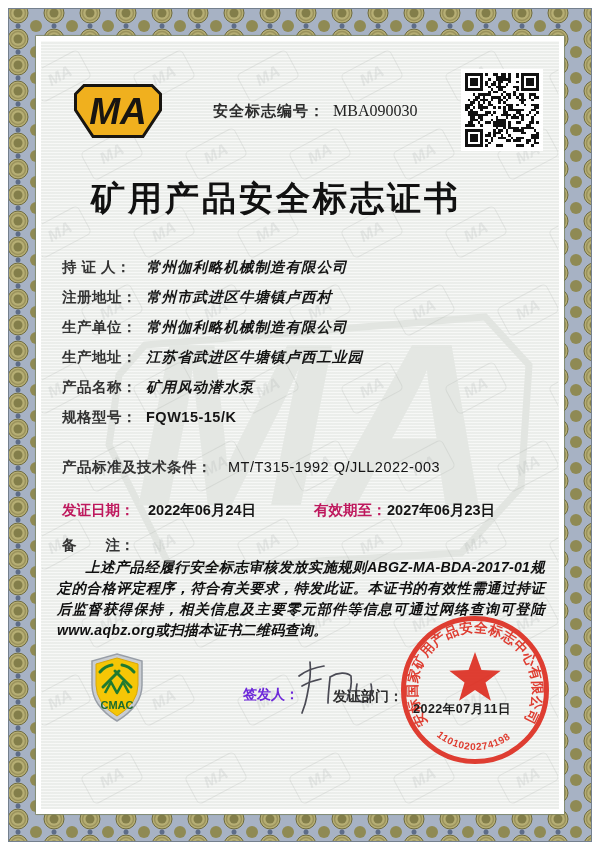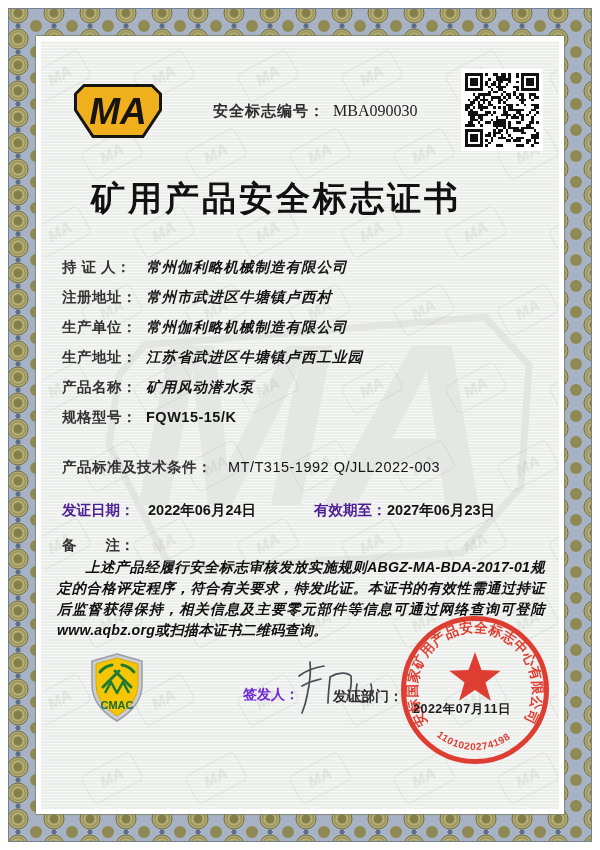--- a/index.html
+++ b/index.html
@@ -23,21 +23,21 @@
   .title{left:0;top:176px;width:552px;text-align:center;font-family:"Liberation Serif",serif;
          font-weight:bold;font-size:34px;letter-spacing:3px;color:#111;}
   .row{left:62px;width:486px;display:flex;align-items:baseline;font-size:14.5px;}
   .row .lbl{color:#333;font-weight:600;width:84px;flex-shrink:0;letter-spacing:.5px;}
   .row .val{color:#141414;font-weight:700;font-style:italic;letter-spacing:1px;}
   .row .val.plain{font-style:normal;letter-spacing:.5px;}
   .row.wide .lbl{width:auto;}
   .row.wide .val{margin-left:16px;font-style:normal;font-weight:500;letter-spacing:.5px;}
   .date-row{left:62px;top:501px;width:486px;height:20px;font-size:14.5px;}
   .date-row span{position:absolute;white-space:nowrap;}
-  .dlbl{color:#4c1d95;font-weight:600;}
+  .dlbl{color:#be185d;font-weight:600;}
   .dval{color:#141414;font-weight:600;}
   .remark{left:62px;top:536px;font-size:14.5px;color:#333;font-weight:600;}
   .statement{left:57px;top:557px;width:488px;font-size:14.2px;line-height:21px;
              font-weight:700;font-style:italic;text-align:justify;text-indent:2em;color:#101010;letter-spacing:.2px;}
   .signer{left:243px;top:686px;font-size:14px;font-weight:600;color:#6d28d9;}
   .dept{left:333px;top:688px;font-size:14px;font-weight:600;color:#2e2e2e;}
   .seal-date{left:413px;top:701px;font-size:12.5px;font-weight:700;color:#1b1b1b;letter-spacing:.5px;}
 </style>
 </head>
 <body>

